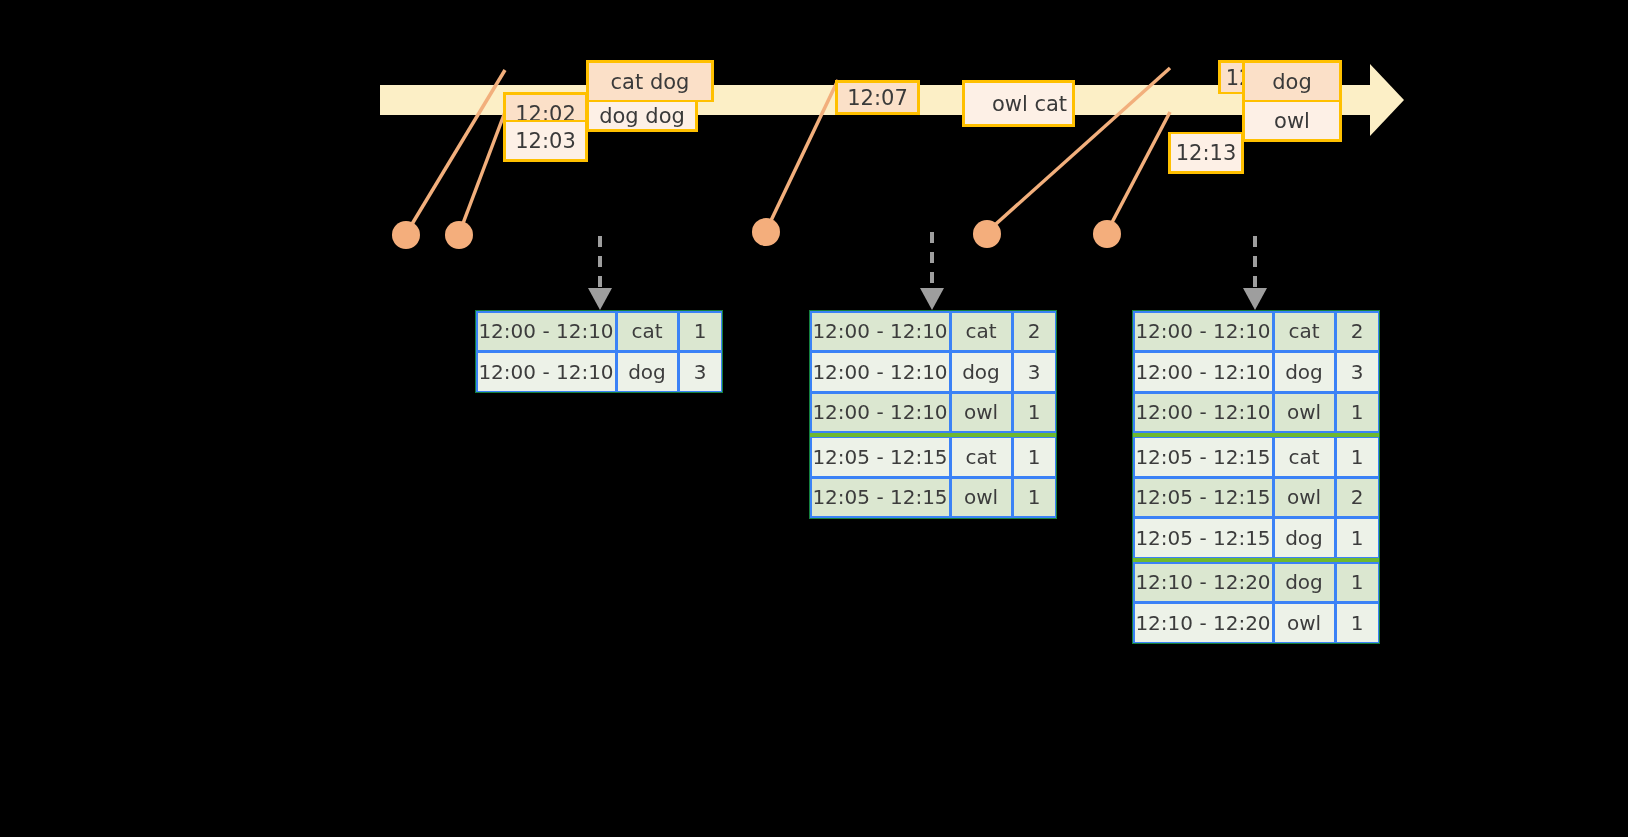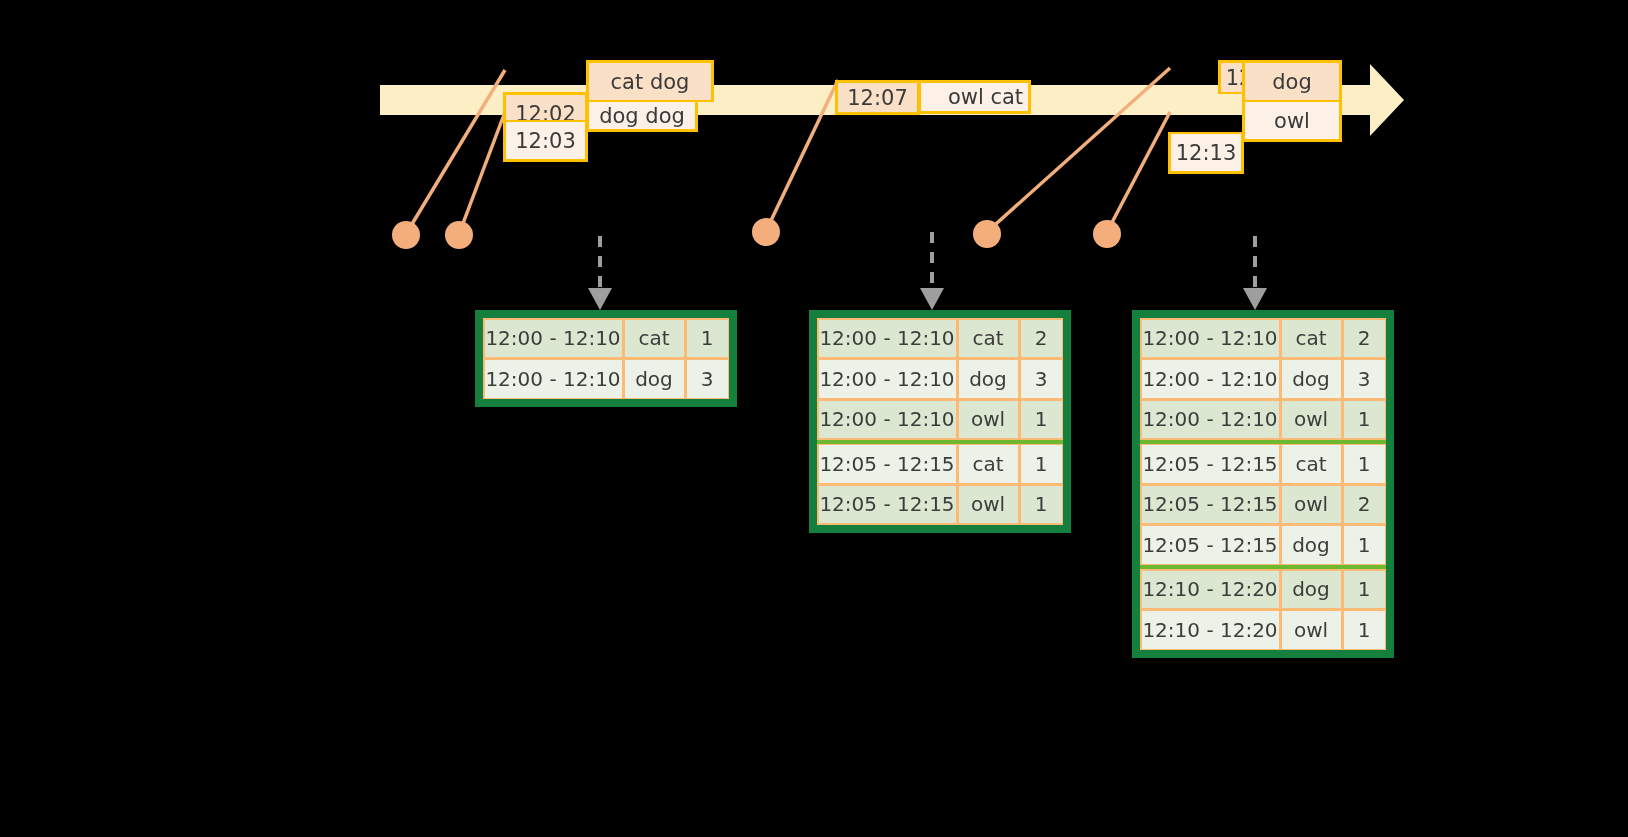--- a/index.html
+++ b/index.html
@@ -11,21 +11,21 @@
   
   .evt{position:absolute;border:3px solid #FFC000;box-sizing:border-box;
        display:flex;align-items:center;justify-content:center;
        font-size:21px;color:#3a3a3a;white-space:nowrap;}
   .evt.shadeA{background:#FBE0C8;}
   .evt.shadeB{background:#FDF0E6;}
   .evt.time{justify-content:center;}
   .evt.payload{justify-content:center;}
 
   
-  .tbl{position:absolute;border:8px solid #15803d;box-sizing:border-box;background:#fdba74;}
+  .tbl{position:absolute;border:1px solid #15803d;box-sizing:border-box;background:#3b82f6;}
   .trow{display:flex;}
   .tcell{box-sizing:border-box;font-size:20px;color:#3c3c3c;
          display:flex;align-items:center;justify-content:center;
          height:37.5px;margin:1.5px;}
   .c-range{width:137px;}
   .c-animal{width:59px;text-align:center;}
   .c-count{width:41px;}
   .shadeA .tcell{background:#DBE7D0;}
   .shadeB .tcell{background:#EDF2E8;}
   .grp-sep{height:4px;background:#6EB82F;}
@@ -69,21 +69,21 @@
       <polygon points="1243,288 1267,288 1255,310"></polygon>
     </g>
   </svg>
 
   <div class="evt time shadeA" style="left:503px;top:60px;width:85px;height:42px;border-bottom-width:2px;margin-top:32px;">12:02</div>
   <div class="evt payload shadeA" style="left:586px;top:60px;width:128px;height:42px;border-bottom-width:2px;">cat dog</div>
   <div class="evt time shadeB" style="left:503px;top:100px;width:85px;height:42px;border-top-width:2px;margin-top:20px;">12:03</div>
   <div class="evt payload shadeB" style="left:586px;top:100px;width:112px;height:32px;border-top-width:2px;">dog dog</div>
 
   <div class="evt time shadeA" style="left:835px;top:80px;width:85px;height:35px;">12:07</div>
-  <div class="evt payload shadeB" style="left:918px;top:80px;width:113px;height:34px;padding-left:22px;">owl cat</div>
+  <div class="evt payload shadeB" style="left:962px;top:80px;width:113px;height:47px;padding-left:22px;">owl cat</div>
 
   <div class="evt time shadeA" style="left:1218px;top:60px;width:76px;height:34px;border-bottom-width:2px;">12:11</div>
   <div class="evt payload shadeA" style="left:1242px;top:60px;width:100px;height:42px;border-bottom-width:2px;">dog</div>
   <div class="evt time shadeB" style="left:1168px;top:100px;width:76px;height:42px;border-top-width:2px;margin-top:32px;">12:13</div>
   <div class="evt payload shadeB" style="left:1242px;top:100px;width:100px;height:42px;border-top-width:2px;">owl</div>
 
   <div class="tbl" id="tbl-0" style="left:475px;top:310px;">
       <div class="trow shadeA">
         <div class="tcell c-range">12:00 - 12:10</div>
         <div class="tcell c-animal">cat</div>

